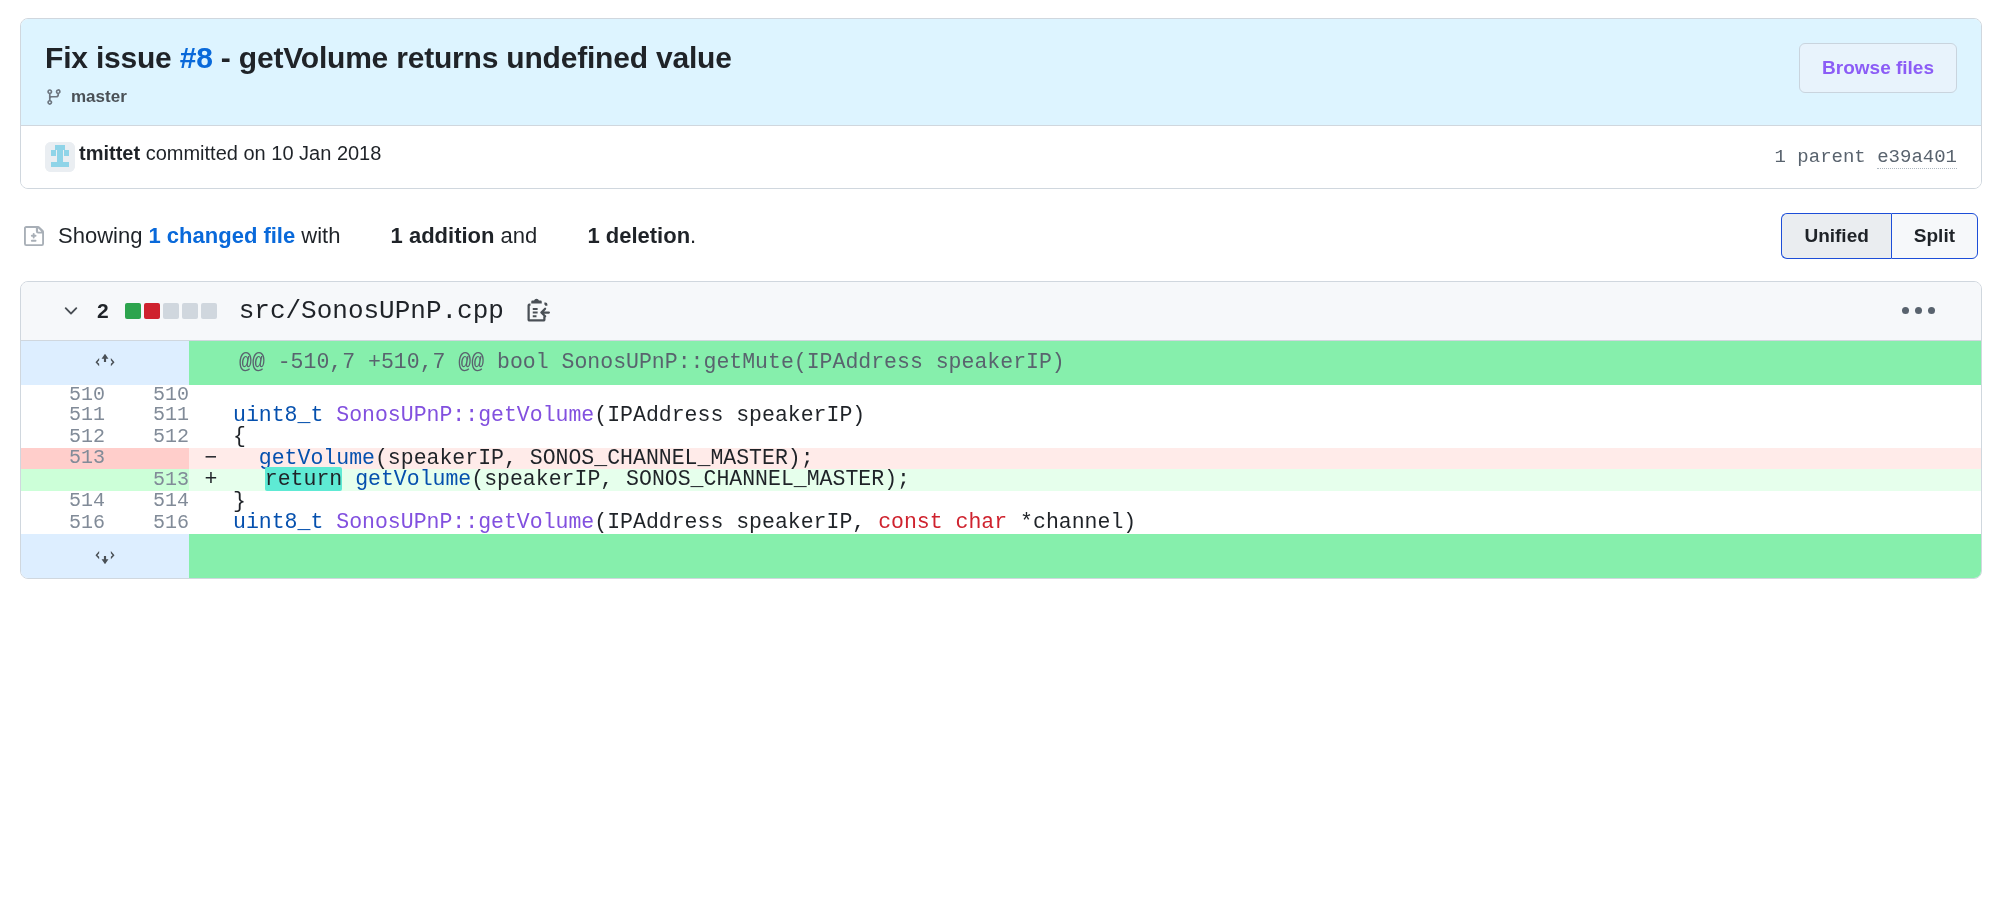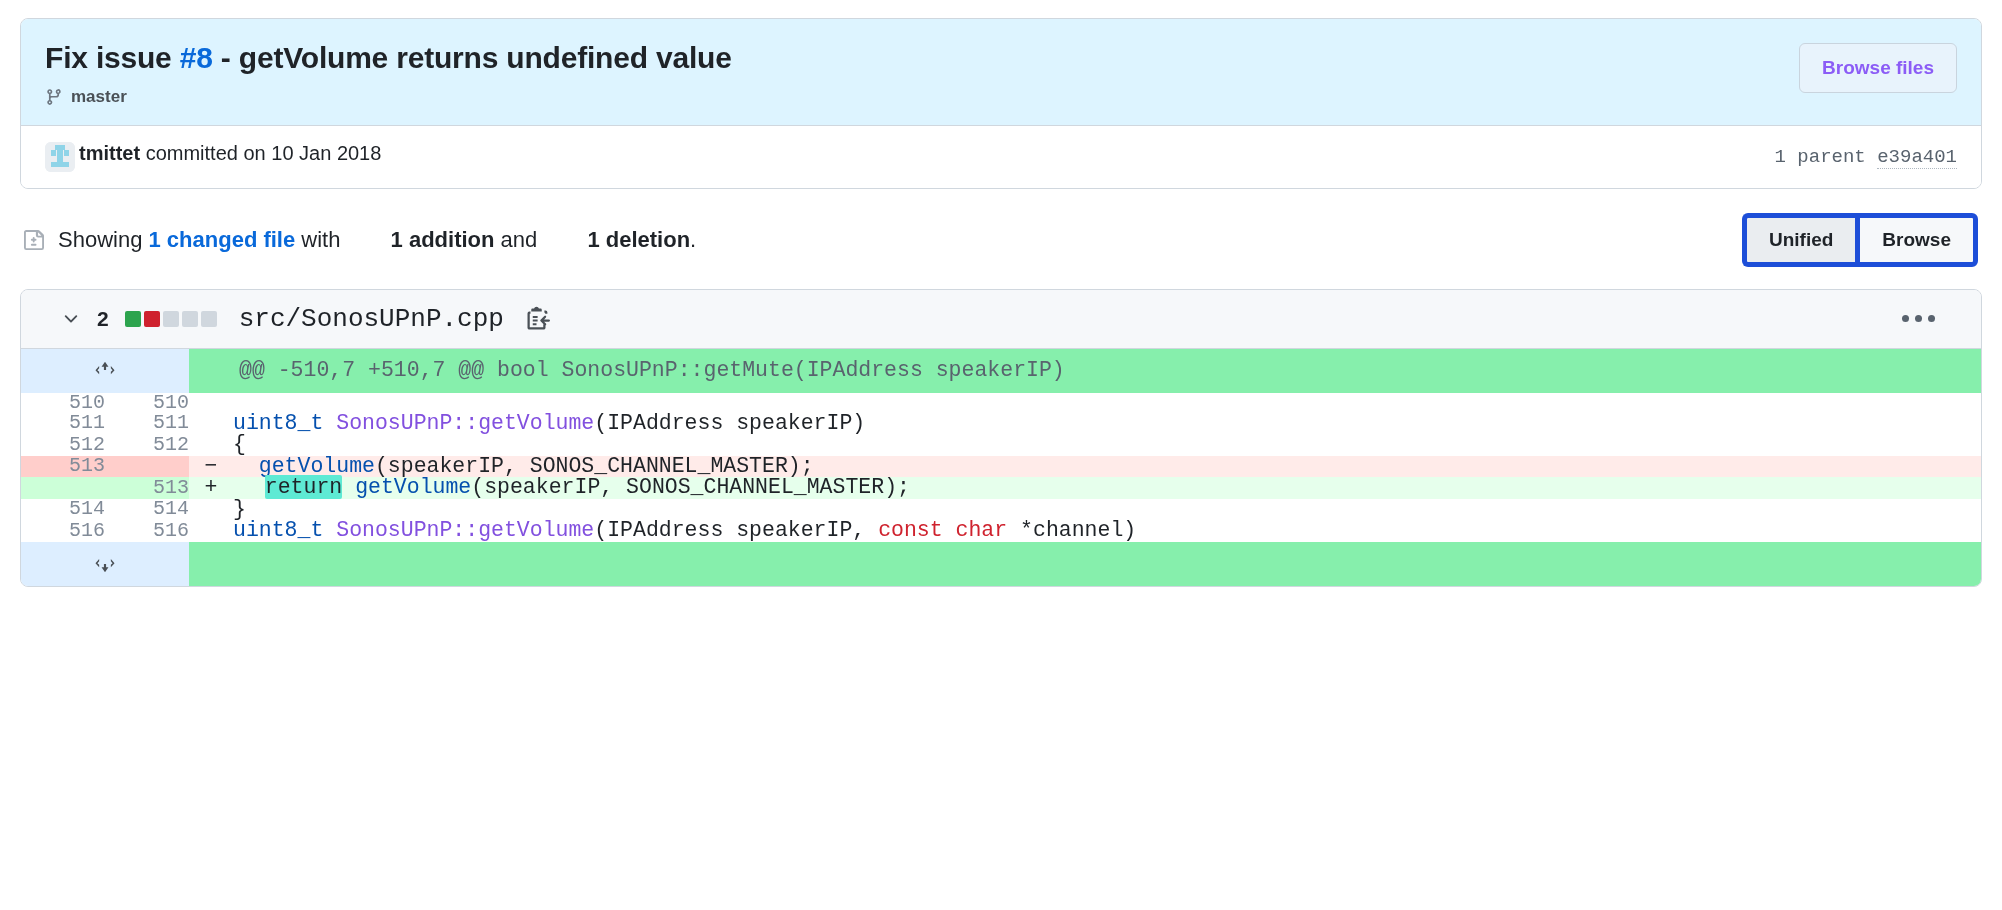--- a/index.html
+++ b/index.html
@@ -94,21 +94,21 @@
   .file-diff-icon { width: 20px; height: 24px; display:block; opacity:.75; }
   .showing-text { font-size: 22px; color: #1f2328; }
   .showing-text .link { color: #0969da; font-weight: bold; cursor:pointer; }
   .showing-text b { font-weight: bold; margin-left: 44px; }
 
   .seg-group { display: flex; }
   .seg-btn {
     font-family: "Liberation Sans", sans-serif;
     font-size: 19px; font-weight: bold;
     color: #1f2328;
-    border: 5px solid #1d4ed8;
+    border: 1px solid #1d4ed8;
     padding: 11px 22px;
     background: #f6f8fa;
     cursor: pointer;
   }
   .seg-btn.first { border-radius: 6px 0 0 6px; border-right: none; }
   .seg-btn.last  { border-radius: 0 6px 6px 0; }
   .seg-btn.active { background: #eaedf0; }
 
   
   .diff-box {
@@ -249,21 +249,21 @@
       <span class="file-diff-icon">
         <svg viewBox="0 0 16 16" width="20" height="24" fill="#8c959f" aria-hidden="true">
           <path d="M1.75 1.5a.25.25 0 0 0-.25.25v12.5c0 .138.112.25.25.25h12.5a.25.25 0 0 0 .25-.25V6h-3.25A1.75 1.75 0 0 1 9.5 4.25V1.5Zm9.5.427V4.25c0 .138.112.25.25.25h2.323a.25.25 0 0 0-.073-.177L11.427 2a.25.25 0 0 0-.177-.073ZM0 1.75C0 .784.784 0 1.75 0h9.586c.464 0 .909.184 1.237.513l2.914 2.914c.329.328.513.773.513 1.237v9.586A1.75 1.75 0 0 1 14.25 16H1.75A1.75 1.75 0 0 1 0 14.25Zm5.5 6a.75.75 0 0 1 .75-.75h.75v-.75a.75.75 0 0 1 1.5 0v.75h.75a.75.75 0 0 1 0 1.5H8.5v.75a.75.75 0 0 1-1.5 0V8.5h-.75a.75.75 0 0 1-.75-.75Zm0 4a.75.75 0 0 1 .75-.75h3a.75.75 0 0 1 0 1.5h-3a.75.75 0 0 1-.75-.75Z"></path>
         </svg>
       </span>
       <span class="showing-text"><span>Showing </span><span class="link">1 changed file</span><span> with </span><b>1 addition</b><span> and </span><b>1 deletion</b><span>.</span></span>
     </div>
 
     <div class="seg-group">
       <button class="seg-btn first active">Unified</button>
-      <button class="seg-btn last">Browse</button>
+      <button class="seg-btn last">Split</button>
     </div>
   </div>
 
   <div class="diff-box">
 
     <div class="file-header">
       <div class="fh-left">
         <span class="chev">
           <svg viewBox="0 0 16 16" width="20" height="20" fill="#4a5056" aria-hidden="true">
             <path d="M12.78 5.22a.749.749 0 0 1 0 1.06l-4.25 4.25a.749.749 0 0 1-1.06 0L3.22 6.28a.749.749 0 1 1 1.06-1.06L8 8.939l3.72-3.719a.749.749 0 0 1 1.06 0Z"></path>

